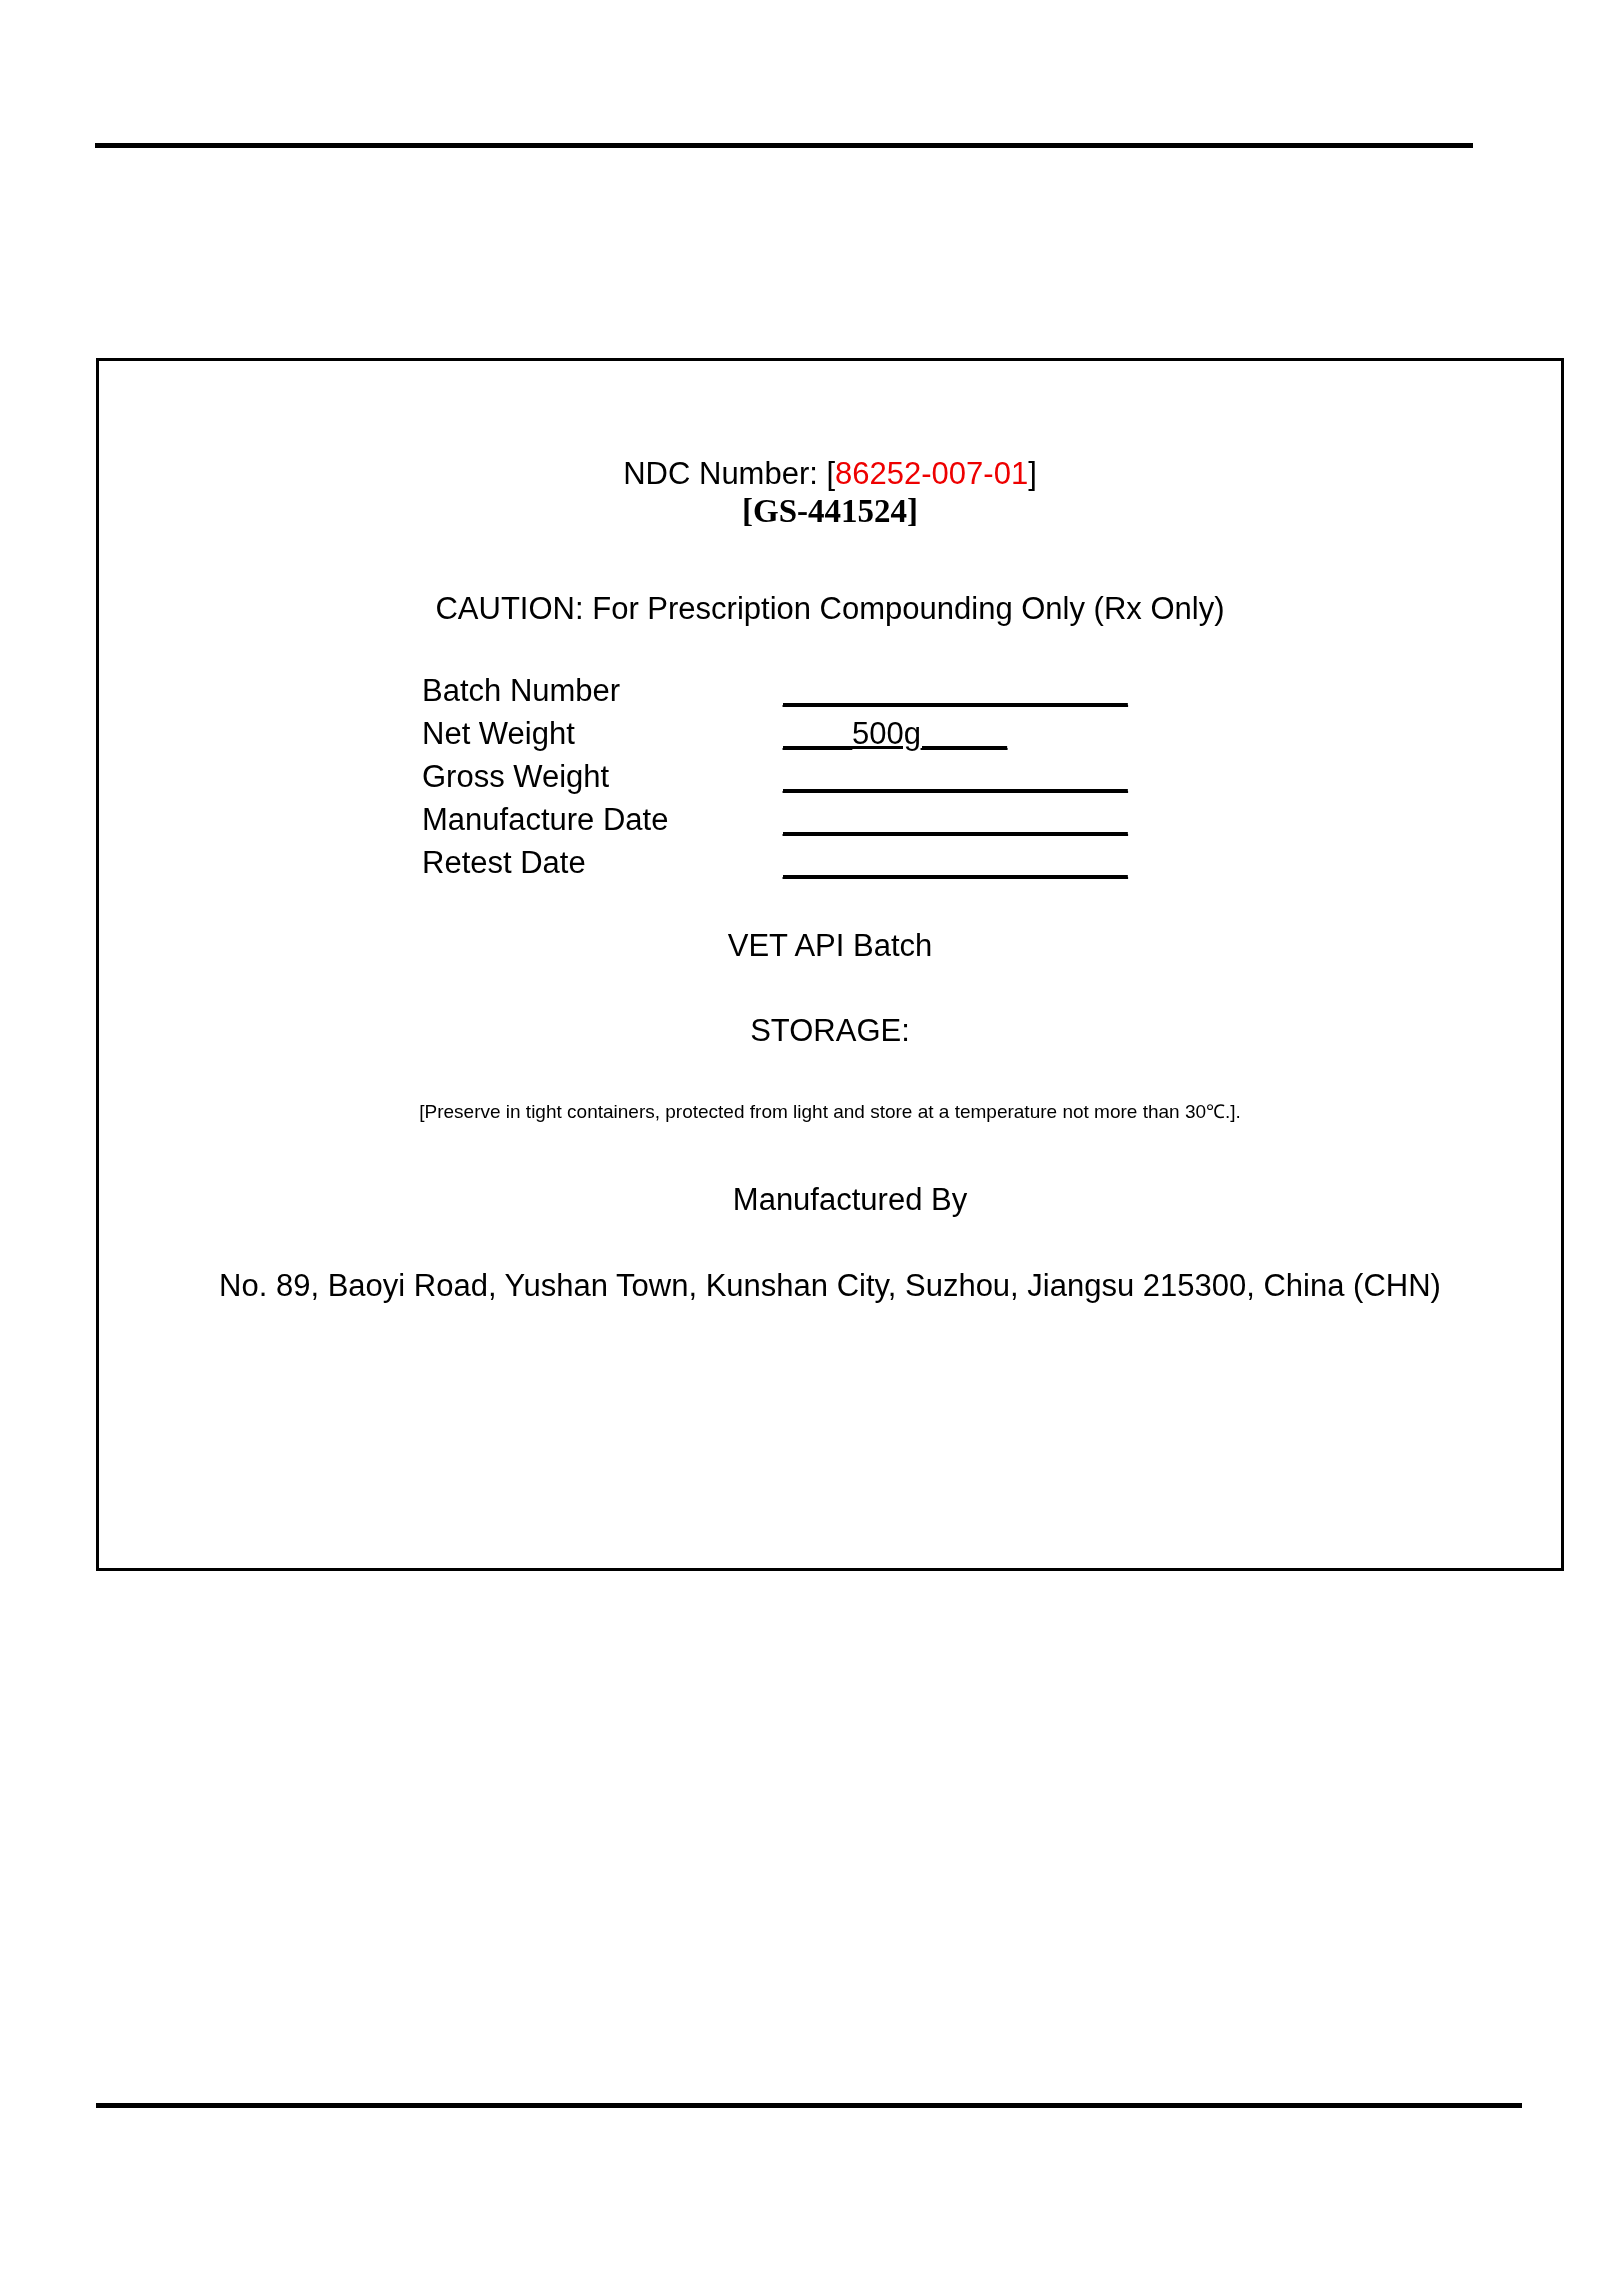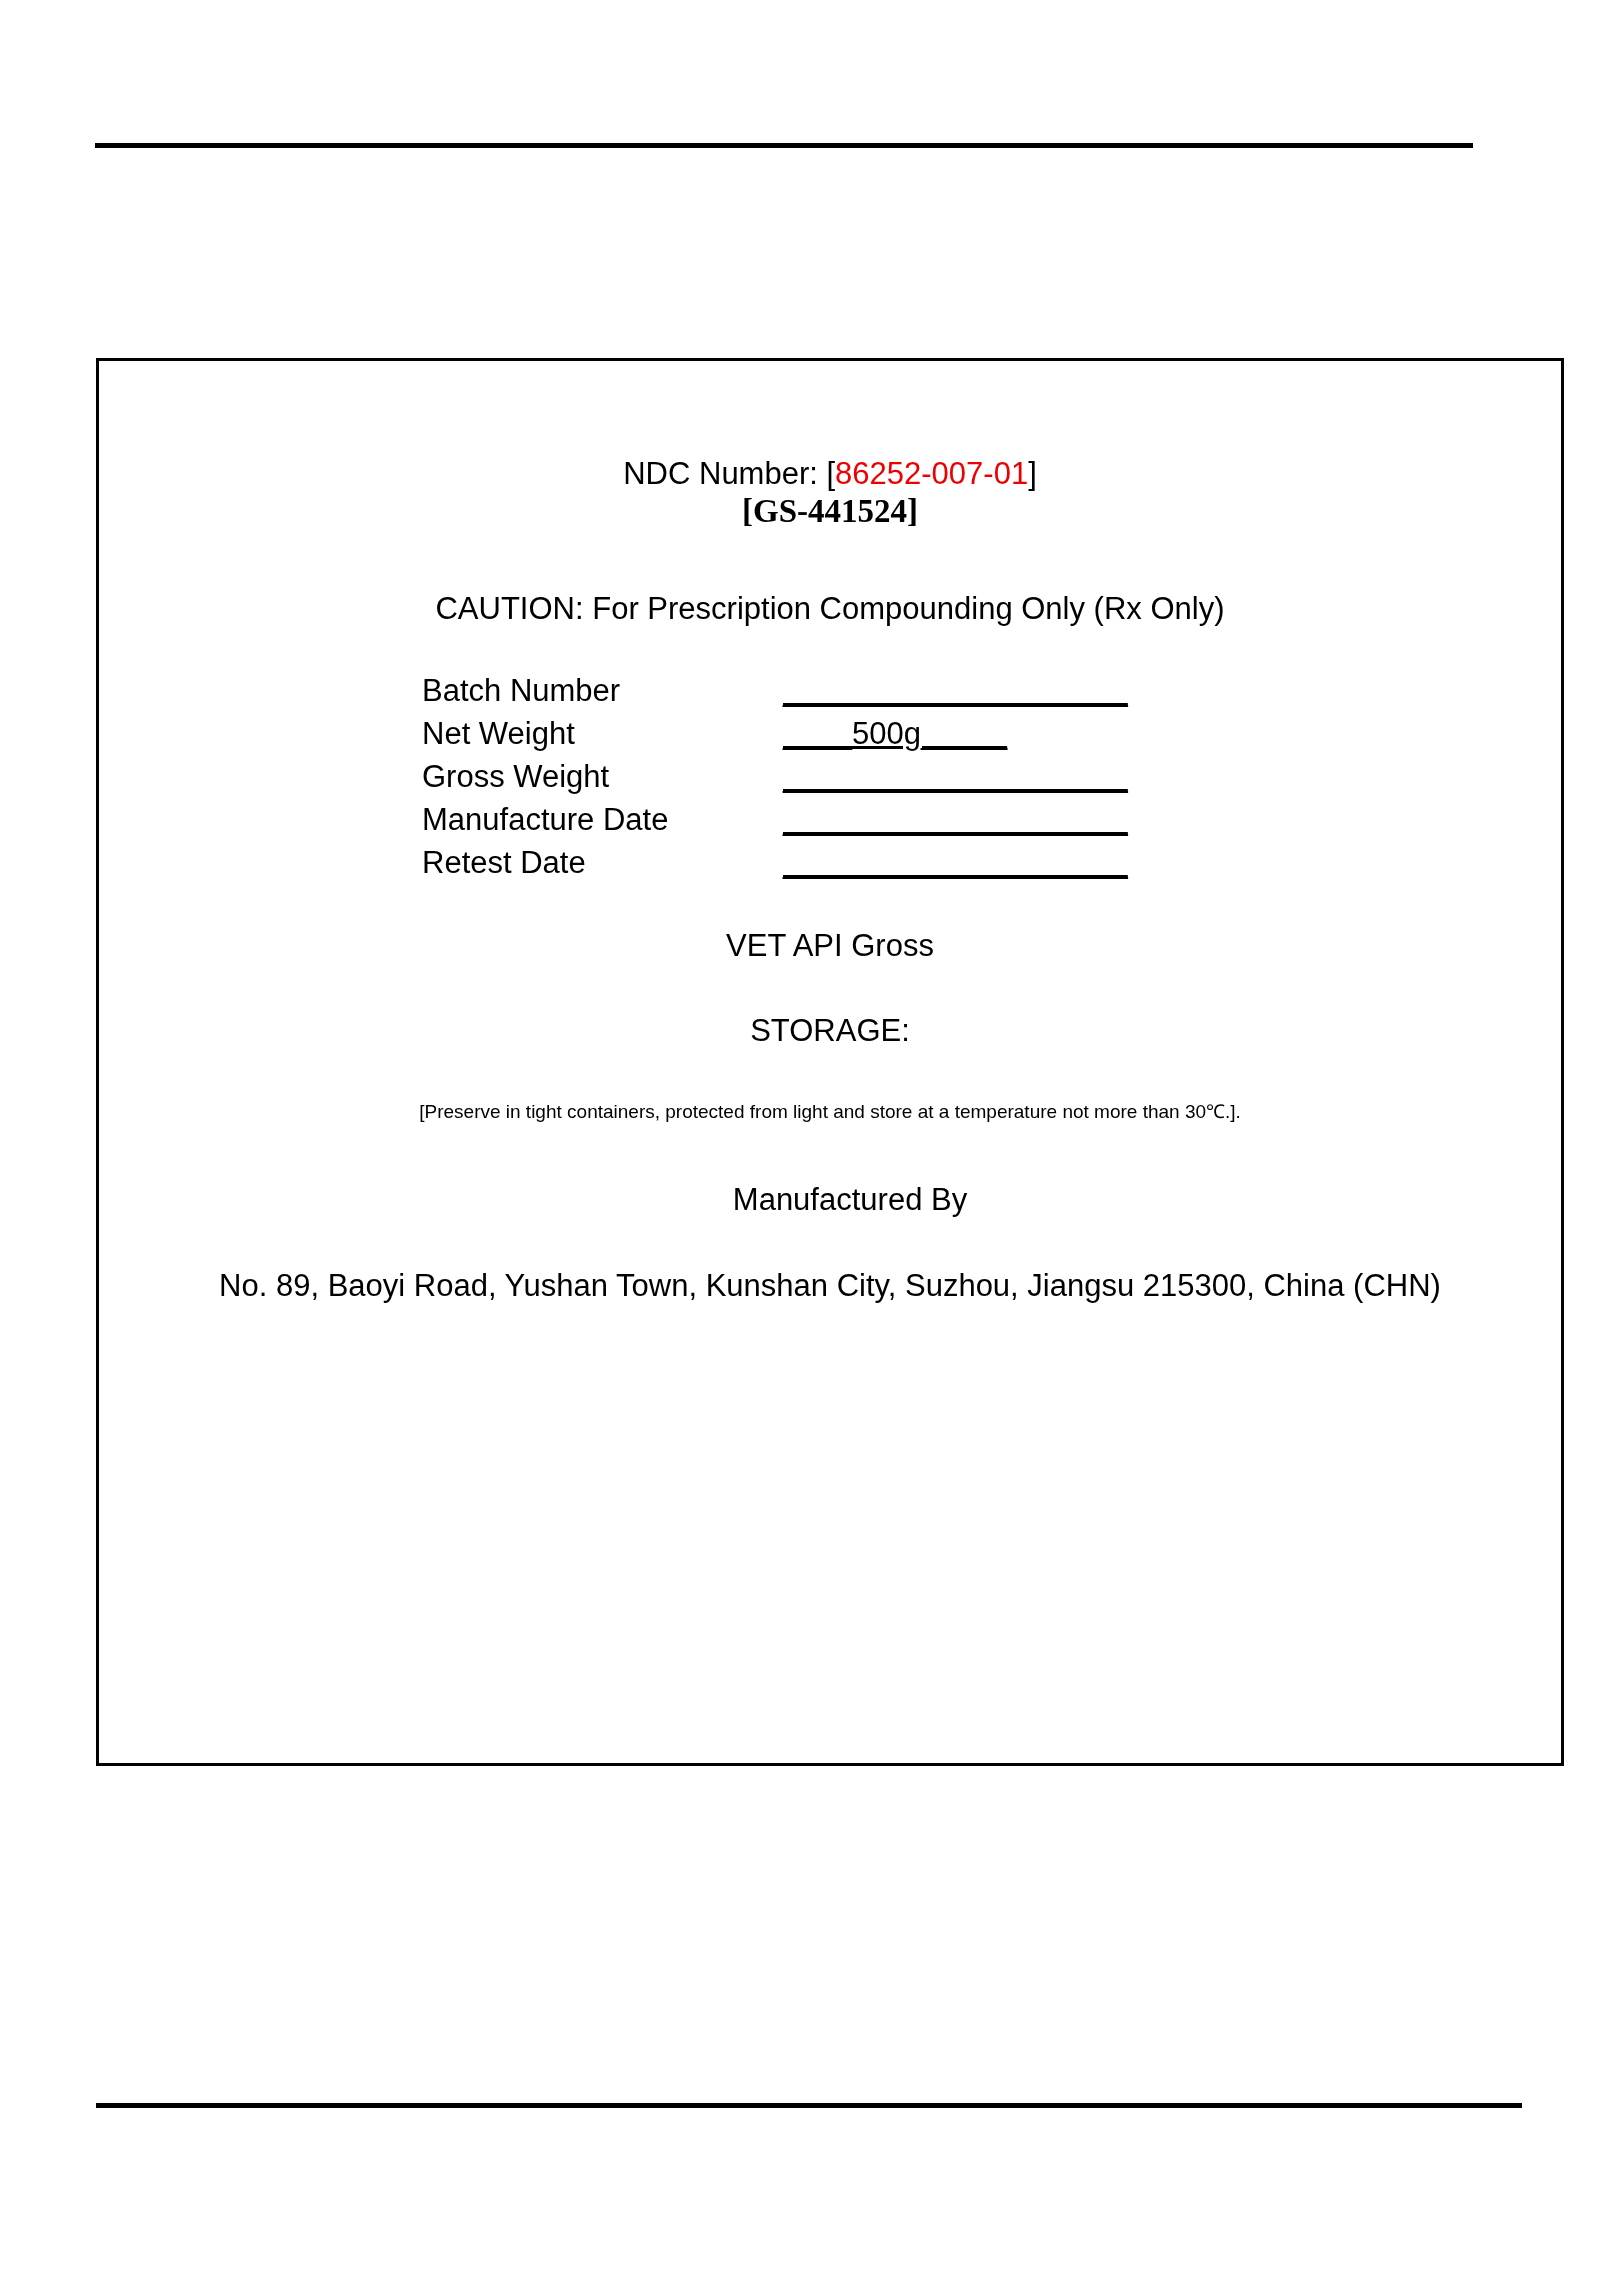--- a/index.html
+++ b/index.html
@@ -17,21 +17,21 @@
     background: #000000;
     height: 4.9px;
   }
   .rule-top { left: 95px; top: 143px; width: 1378px; }
   .rule-bottom { left: 96px; top: 2103px; width: 1426px; }
   .label-box {
     position: absolute;
     left: 96px;
     top: 358px;
     width: 1468px;
-    height: 1408px;
+    height: 1213px;
     border: 3.9px solid #000000;
     box-sizing: border-box;
   }
   .line {
     position: absolute;
     left: 0;
     width: 100%;
     text-align: center;
     font-size: 31px;
     line-height: 41px;
@@ -108,21 +108,21 @@
       <div class="field-row">
         <span class="field-label">Manufacture Date</span>
         <span class="field-value">____________________</span>
       </div>
       <div class="field-row">
         <span class="field-label">Retest Date</span>
         <span class="field-value">____________________</span>
       </div>
     </div>
 
-    <div class="line vet-line">VET API Gross</div>
+    <div class="line vet-line">VET API Batch</div>
 
     <div class="line storage-head">STORAGE:</div>
 
     <div class="line storage-text">[Preserve in tight containers, protected from light and store at a temperature not more than 30℃.].</div>
 
     <div class="line mfg-head">Manufactured By</div>
 
 
     <div class="line mfg-address">No. 89, Baoyi Road, Yushan Town, Kunshan City, Suzhou, Jiangsu 215300, China (CHN)</div>
 

